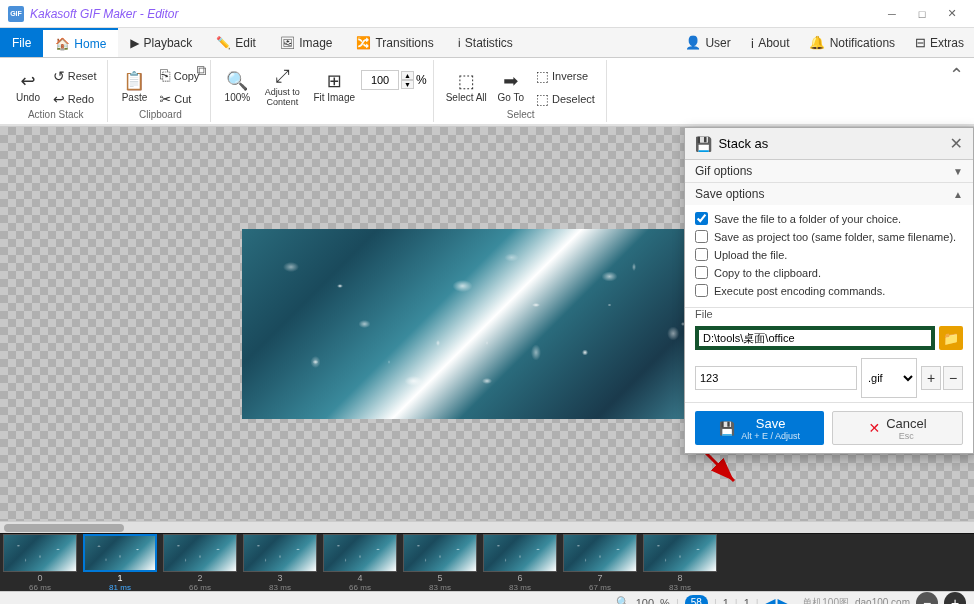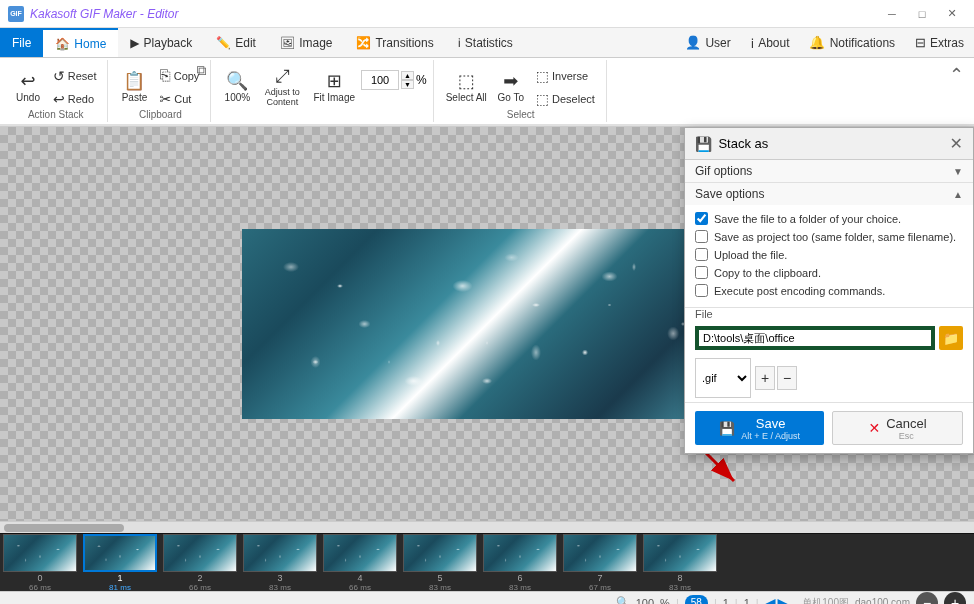--- a/index.html
+++ b/index.html
@@ -721,20 +721,21 @@
       </div>
     </div>
 
     <div class="dialog-section">
       <div class="dialog-label">File</div>
       <div class="file-path-row">
         <input class="file-path-input" type="text" value="D:\tools\桌面\office" style="">
         <button class="folder-btn">📁</button>
       </div>
       <div class="filename-row">
+        <input class="filename-input" type="text" value="123" style="">
         <select class="ext-select">
           <option>.gif</option>
           <option>.webp</option>
         </select>
         <div class="add-remove-btns">
           <button class="add-btn">+</button>
           <button class="remove-btn">−</button>
         </div>
       </div>
     </div>

